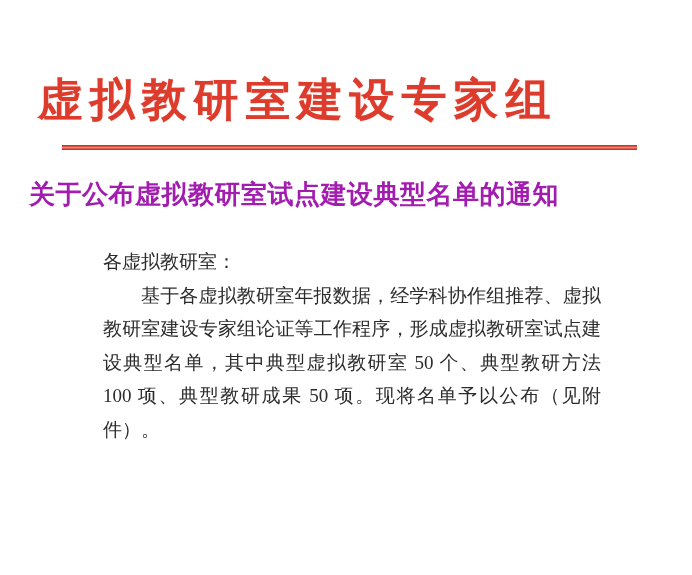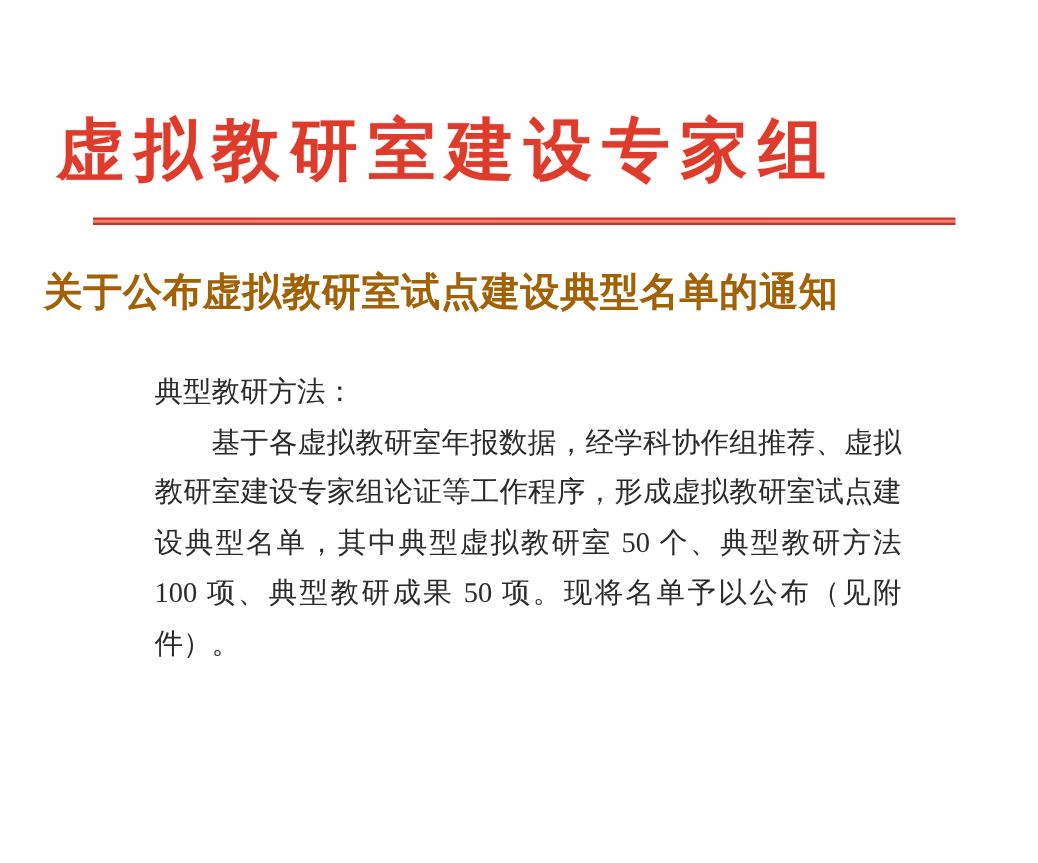--- a/index.html
+++ b/index.html
@@ -48,21 +48,21 @@
   .notice-title {
     position: absolute;
     top: 179px;
     left: 0;
     width: 100%;
     margin: 0;
     text-align: center;
     font-size: 26px;
     line-height: 32px;
     font-weight: bold;
-    color: #a16207;
+    color: #a21caf;
     letter-spacing: 0.5px;
     white-space: nowrap;
   }
   .body-text {
     position: absolute;
     top: 245px;
     left: 103px;
     width: 498px;
     color: #2b2b2b;
     font-size: 19px;
@@ -82,17 +82,17 @@
 
 <div class="page">
 
   <h1 class="org-title">虚拟教研室建设专家组</h1>
 
   <div class="divider"></div>
 
   <h2 class="notice-title">关于公布虚拟教研室试点建设典型名单的通知</h2>
 
   <div class="body-text">
-    <p>典型教研方法：</p>
+    <p>各虚拟教研室：</p>
     <p class="indent">基于各虚拟教研室年报数据，经学科协作组推荐、虚拟教研室建设专家组论证等工作程序，形成虚拟教研室试点建设典型名单，其中典型虚拟教研室 50 个、典型教研方法 100 项、典型教研成果 50 项。现将名单予以公布（见附件）。</p>
   </div>
 
 </div>
 
 </body></html>

